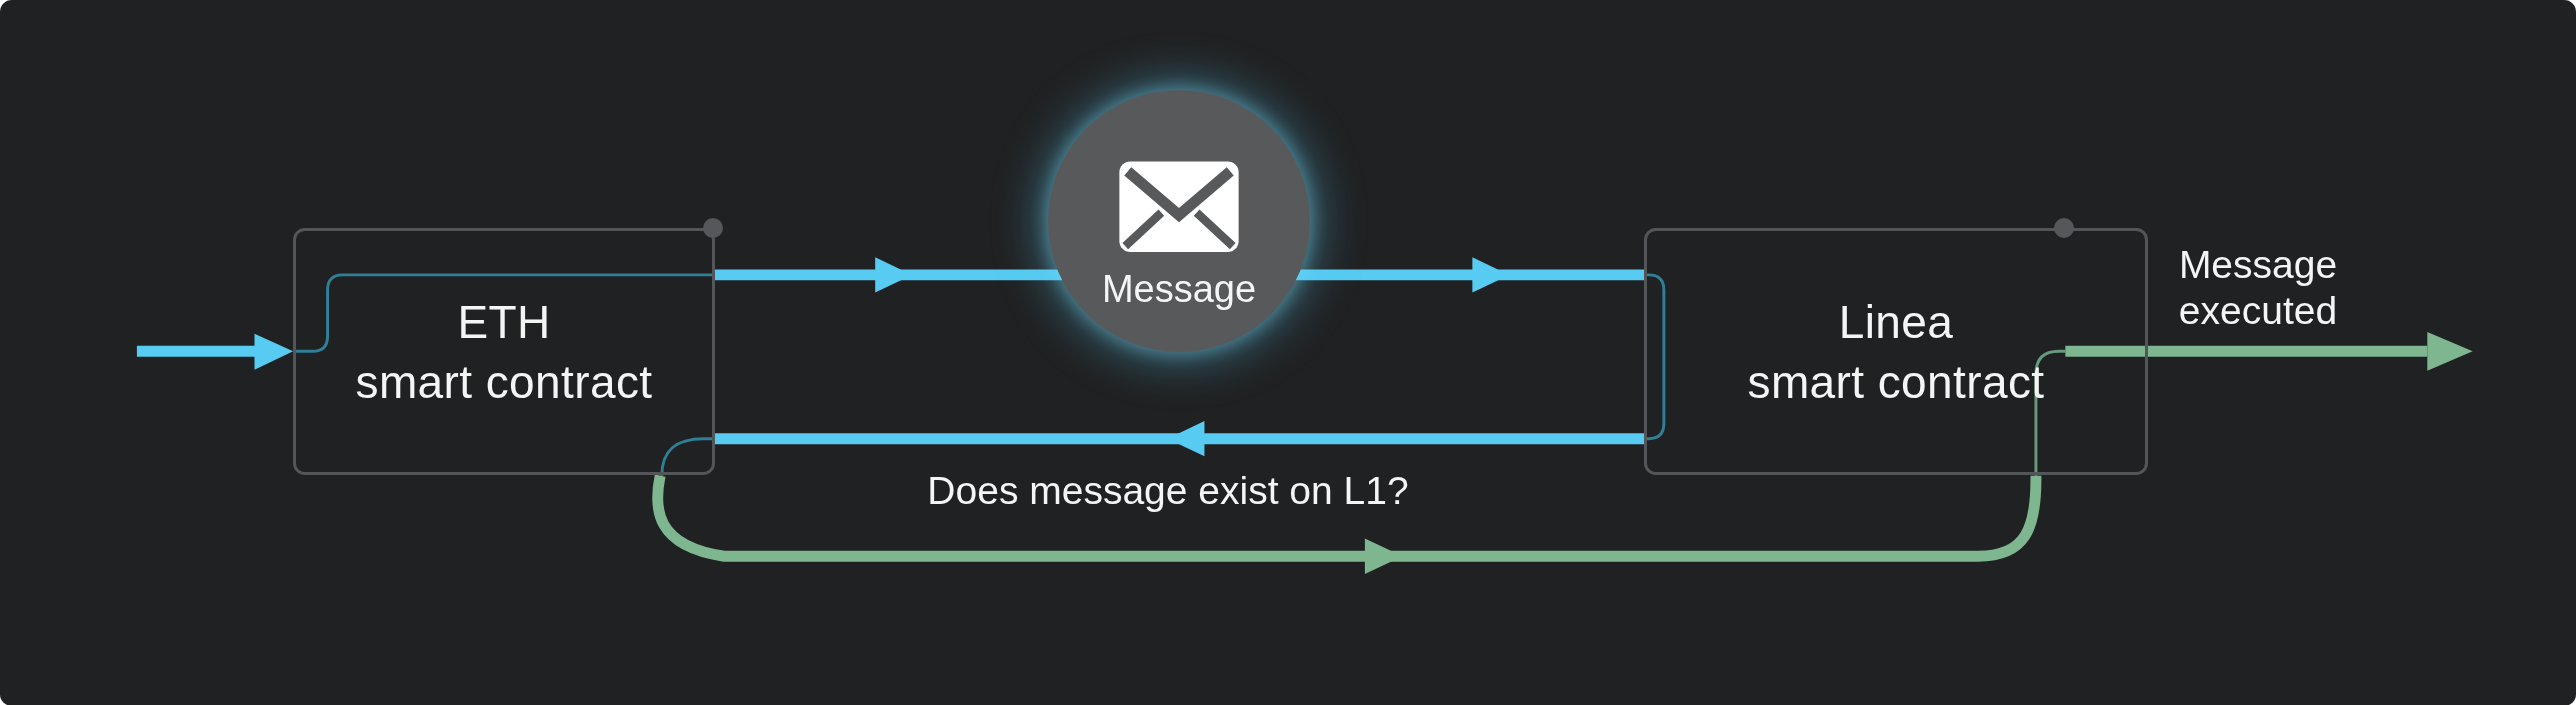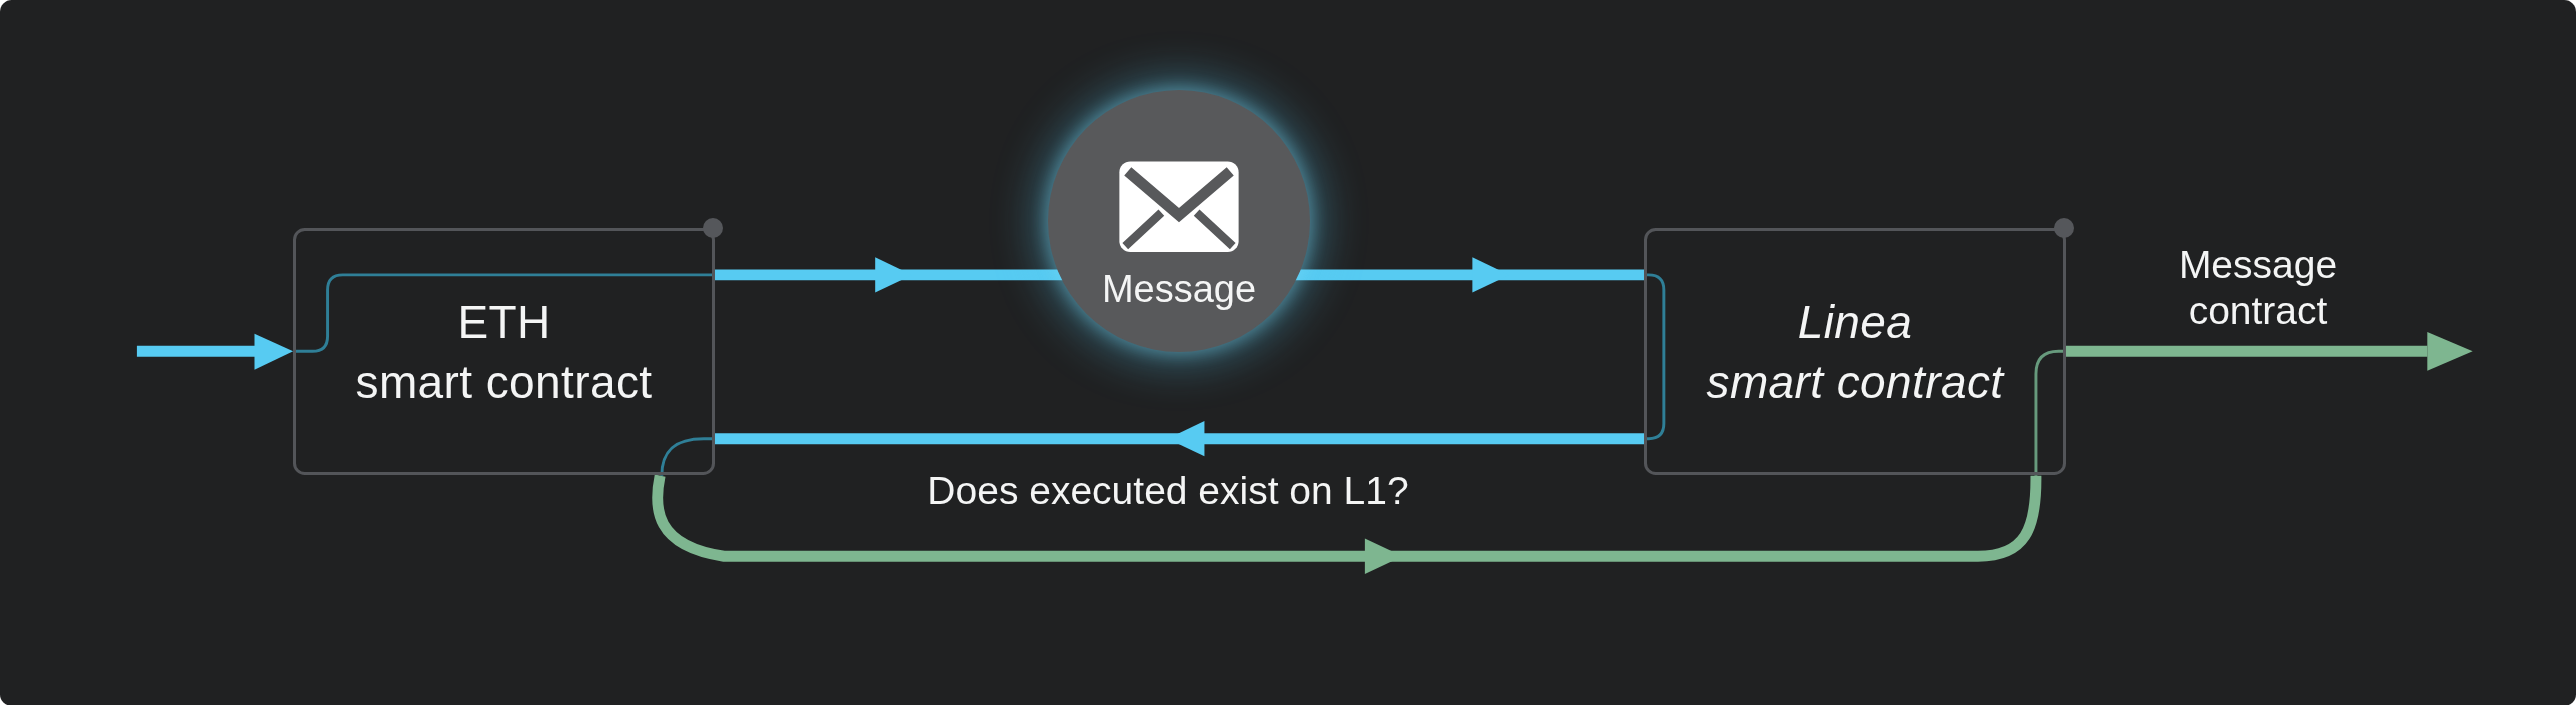--- a/index.html
+++ b/index.html
@@ -16,21 +16,21 @@
   .thin-green{stroke:var(--green-thin);stroke-width:3.5;fill:none;}
   .thick-cyan{stroke:var(--cyan);stroke-width:13;fill:none;}
   .thick-green{stroke:var(--green);stroke-width:13;fill:none;}
   .head-cyan{fill:var(--cyan);}
   .head-green{fill:var(--green);}
   .node-box{position:absolute;z-index:2;border:3.4px solid var(--box-border);
             border-radius:11.8px;background:transparent;display:flex;flex-direction:column;
             align-items:center;justify-content:center;text-align:center;
             font-size:46px;line-height:60px;letter-spacing:0.4px;}
   .eth-box{left:293px;top:228px;width:422px;height:247px;}
-  .linea-box{left:1644px;top:228px;width:422px;height:247px;font-style:italic;}
+  .linea-box{left:1644px;top:228px;width:504px;height:247px;}
   .corner-dot{position:absolute;z-index:4;width:20px;height:20px;border-radius:50%;
               background:var(--dot);}
   .dot-eth{left:703px;top:218px;}
   .dot-linea{left:2054px;top:218px;}
   .message-circle{position:absolute;z-index:3;left:1048px;top:90px;width:262px;height:262px;
                   border-radius:50%;background:var(--circle-fill);
                   box-shadow:0 0 46px 10px rgba(87,203,242,.40),
                              0 0 15px 3.4px rgba(140,225,250,.35);}
   .message-circle svg{position:absolute;left:0;top:0;}
   .circle-label{position:absolute;left:0;top:179px;width:100%;text-align:center;
@@ -87,22 +87,22 @@
 
   <div class="message-circle">
     <svg width="262" height="262" viewBox="0 0 312 312">
       <rect x="85" y="85" width="142" height="108" rx="13" fill="#ffffff"></rect>
       <path d="M95,97 L156,149 L217,97" stroke="var(--circle-fill)" stroke-width="13" fill="none"></path>
       <path d="M92,186 L135,146 M220,186 L177,146" stroke="var(--circle-fill)" stroke-width="10" fill="none"></path>
     </svg>
     <div class="circle-label">Message</div>
   </div>
 
-  <div class="float-label question-label">Does executed exist on L1?</div>
+  <div class="float-label question-label">Does message exist on L1?</div>
 
 
   <div class="float-label executed-label">
     <div>Message</div>
-    <div>contract</div>
+    <div>executed</div>
   </div>
 
 </div>
 
 
 </body></html>

